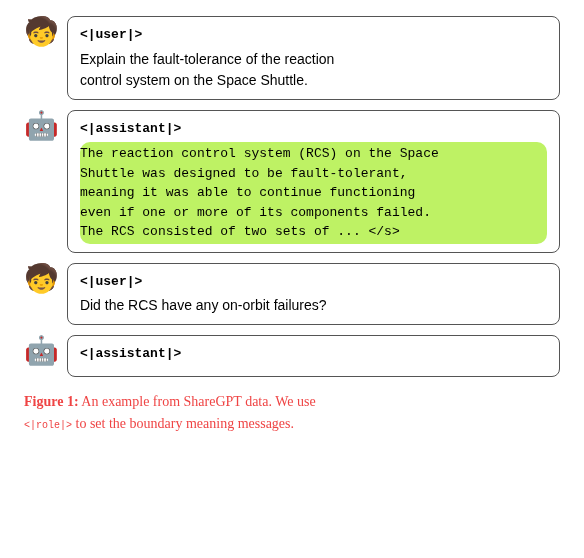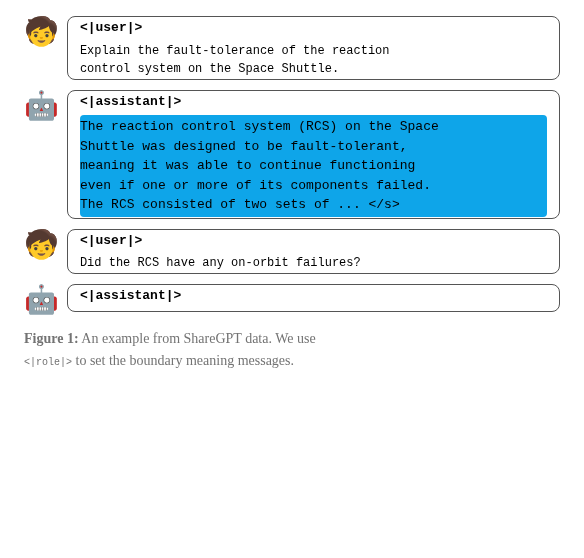--- a/index.html
+++ b/index.html
@@ -25,55 +25,55 @@
     }
     .avatar {
       font-size: 28px;
       line-height: 1;
       margin-top: 2px;
       flex-shrink: 0;
     }
     .bubble {
       border: 1.5px solid #555;
       border-radius: 8px;
-      padding: 1px 12px;
+      padding: 8px 12px;
       background: #fff;
       font-family: 'Courier New', monospace;
       font-size: 13px;
       line-height: 1.5;
       flex: 1;
     }
     .bubble .role {
       font-weight: bold;
       font-family: 'Courier New', monospace;
       font-size: 13px;
       margin-bottom: 4px;
     }
     .bubble .content {
-      font-family: Liberation Mono, monospace;
-      font-size: 12px;
+      font-family: Liberation Sans, sans-serif;
+      font-size: 14px;
       line-height: 1.5;
     }
     .bubble.highlighted {
       background: #fff;
     }
     .figure-caption {
       font-family: 'Georgia', serif;
       font-size: 14px;
       line-height: 1.6;
-      color: #737373;
+      color: #ef4444;
       margin-top: 6px;
     }
     .code-token {
       font-family: 'Courier New', monospace;
       font-size: 10px;
     }
     .highlighted-block {
-      background-color: #0ea5e9;
-      border-radius: 4px;
+      background-color: #bef264;
+      border-radius: 10px;
     }
   </style>
 </head>
 <body>
 
 <div class="conversation">
 <div class="message-row">
       <div class="avatar">🧒</div>
       <div class="bubble">
         <div class="role">&lt;|user|&gt;</div>

